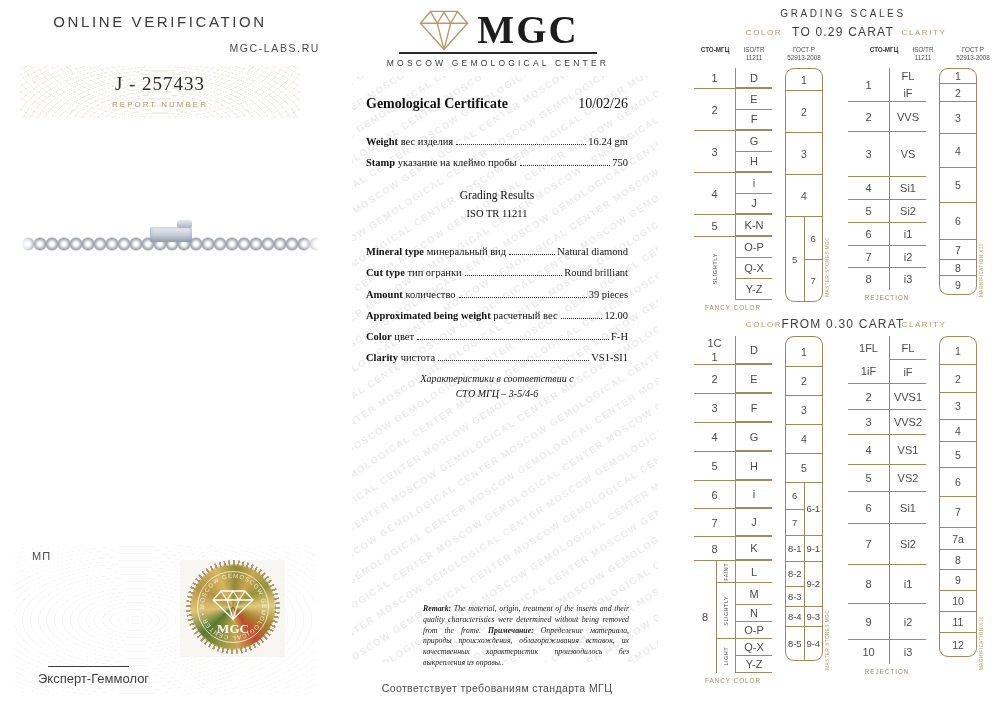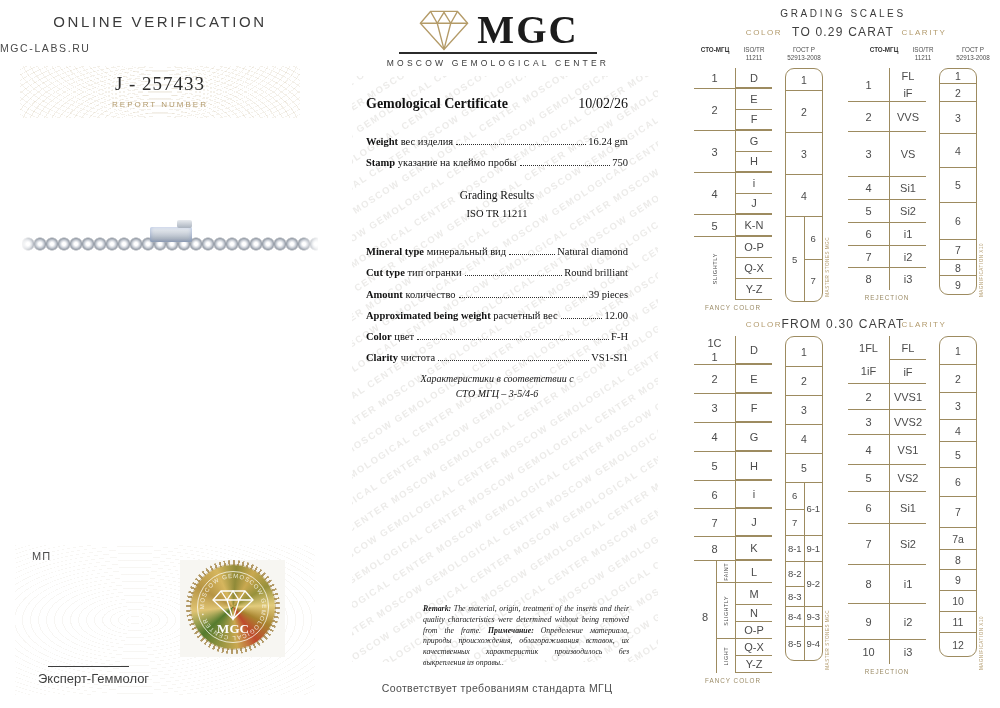--- a/index.html
+++ b/index.html
@@ -3,21 +3,21 @@
 <meta charset="utf-8">
 <style>
   html,body{margin:0;padding:0;background:#fff;}
   .page{position:relative;width:1000px;height:708px;background:#fff;overflow:hidden;
         font-family:"Liberation Sans",sans-serif;color:#3c3c3c;}
   :root{--gold:#9d8b60;--goldtext:#b29a6c;--dark:#3b3b3b;}
 
   
   .ov-title{position:absolute;left:0;top:13px;width:320px;text-align:center;
     font-size:15px;letter-spacing:2.6px;color:#3b3b3b;font-weight:500;}
-  .ov-domain{position:absolute;left:0;top:42px;width:320px;text-align:left;
+  .ov-domain{position:absolute;left:0;top:42px;width:320px;text-align:right;
     font-size:10.5px;letter-spacing:1.6px;color:#4a4a4a;}
   .report-wrap{position:absolute;left:20px;top:66px;width:280px;height:52px;text-align:center;
     background:
       repeating-radial-gradient(ellipse 240px 120px at 50% 130%, rgba(205,190,160,0.25) 0 1px, transparent 1px 7px),
       repeating-radial-gradient(ellipse 240px 120px at 50% -30%, rgba(205,190,160,0.20) 0 1px, transparent 1px 7px);}
   .report-number{font-family:"Liberation Serif",serif;font-size:19px;color:#2d2d2d;
     letter-spacing:1px;padding-top:7px;}
   .report-label{margin-top:5px;font-size:8px;letter-spacing:2px;color:var(--goldtext);}
 
   .bracelet{position:absolute;left:22px;top:224px;width:296px;height:34px;

